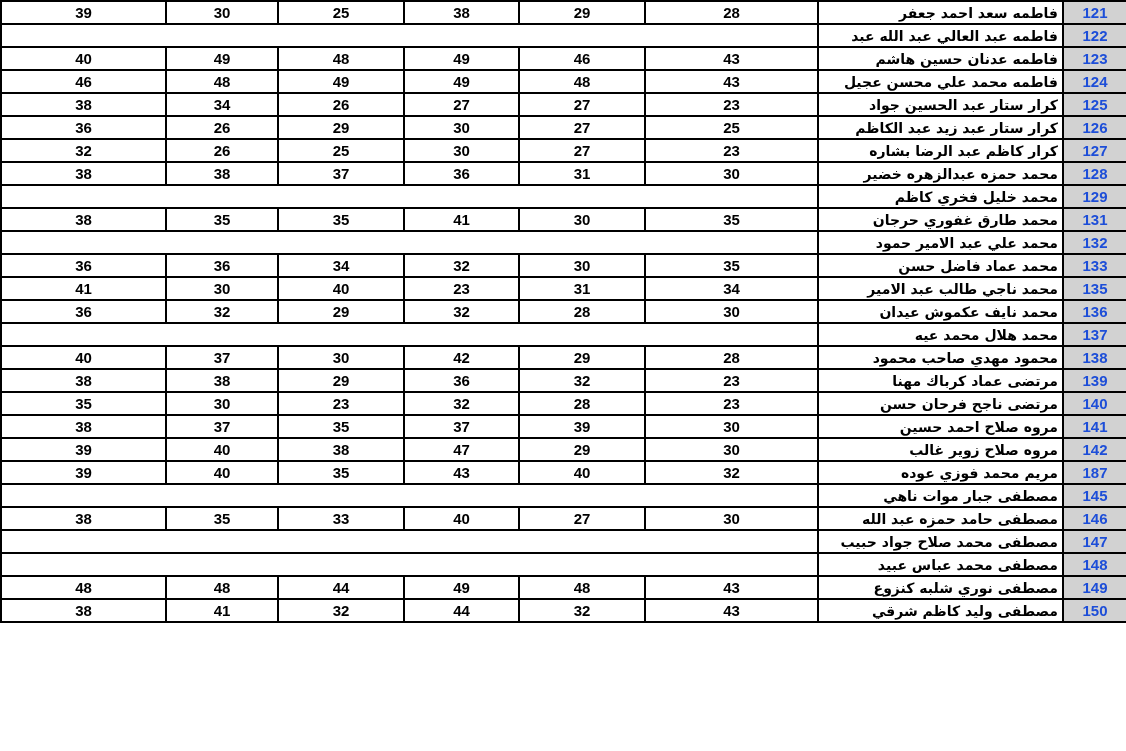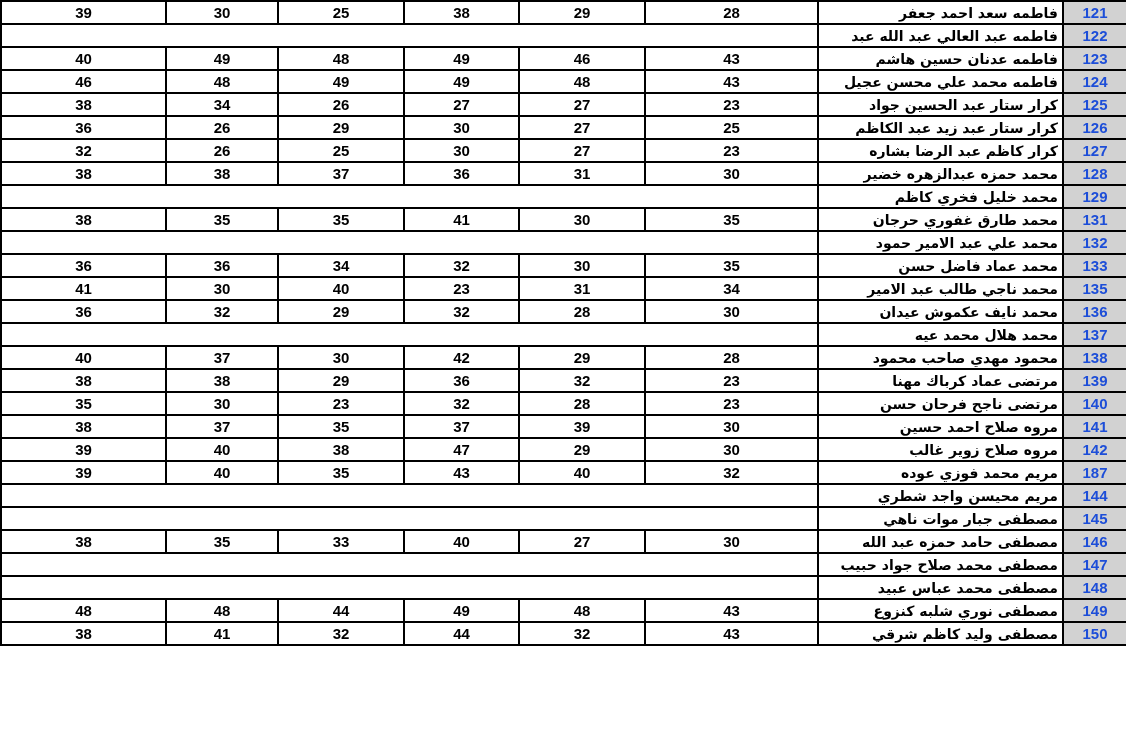--- a/index.html
+++ b/index.html
@@ -242,25 +242,20 @@
           <td class="num">40</td>
           <td class="num">35</td>
           <td class="num">43</td>
           <td class="num">40</td>
           <td class="num">32</td>
           <td class="name" dir="rtl">مريم محمد فوزي عوده</td>
           <td class="rowhead">187</td>
         </tr>
         <tr>
           <td colspan="6" class="num"></td>
-          <td class="name" dir="rtl">مريم محيسن واجد شطري</td>
-          <td class="rowhead">144</td>
-        </tr>
-        <tr>
-          <td colspan="6" class="num"></td>
           <td class="name" dir="rtl">مصطفى جبار موات ناهي</td>
           <td class="rowhead">145</td>
         </tr>
         <tr>
           <td class="num">38</td>
           <td class="num">35</td>
           <td class="num">33</td>
           <td class="num">40</td>
           <td class="num">27</td>
           <td class="num">30</td>

